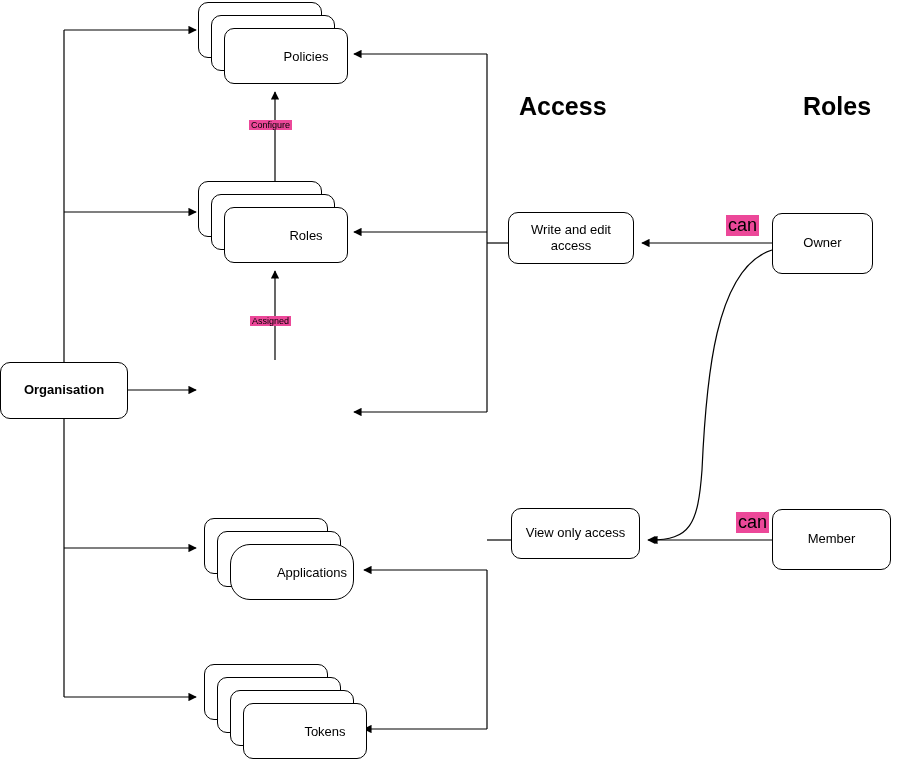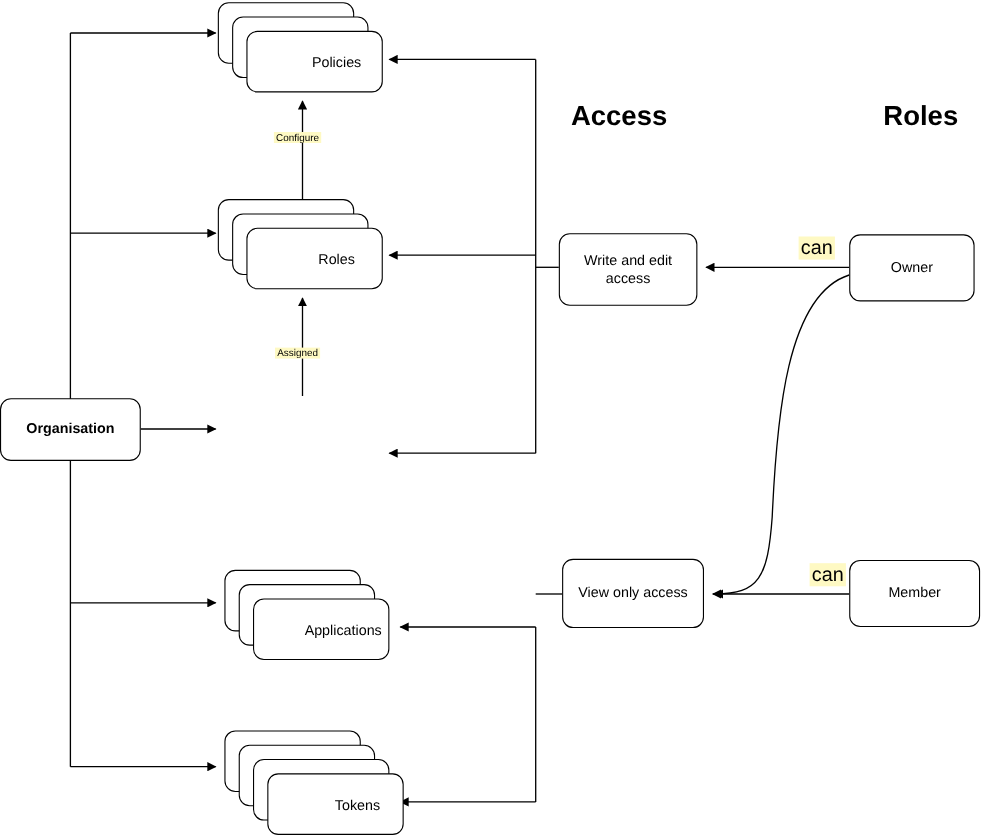--- a/index.html
+++ b/index.html
@@ -75,21 +75,21 @@
     font-size: 25px;
     font-weight: bold;
     color: #000000;
     white-space: nowrap;
     z-index: 5;
   }
 
   
   .edge-label {
     position: absolute;
-    background: #fef9c3;
+    background: #ec4899;
     color: #000000;
     white-space: nowrap;
     z-index: 6;
     padding: 0 2px;
   }
   .edge-label.small { font-size: 9px; }
   .edge-label.med { font-size: 18px; }
 </style>
 </head>
 <body>
@@ -160,43 +160,43 @@
     <div class="layer" style="left:13px; top:13px;"></div>
     <div class="layer top" style="left:26px; top:26px;">
       <span>Roles</span>
     </div>
   </div>
 
 
   <div class="stack" style="left:204px; top:518px; width:152px; height:88px;">
     <div class="layer" style="left:0px;  top:0px;"></div>
     <div class="layer" style="left:13px; top:13px;"></div>
-    <div class="layer top" style="left:26px; top:26px;">
+    <div class="layer top" style="left:26px; top:26px;border-radius:20px;">
       <span>Applications</span>
     </div>
   </div>
 
   <div class="stack" style="left:204px; top:664px; width:165px; height:101px;">
     <div class="layer" style="left:0px;  top:0px;"></div>
     <div class="layer" style="left:13px; top:13px;"></div>
     <div class="layer" style="left:26px; top:26px;"></div>
     <div class="layer top" style="left:39px; top:39px;">
       <span>Tokens</span>
     </div>
   </div>
 
-  <div class="node" style="left:508px; top:212px; width:126px; height:66px;">
+  <div class="node" style="left:508px; top:212px; width:126px; height:52px;">
     <span>Write and edit access</span>
   </div>
 
-  <div class="node" style="left:511px; top:508px; width:129px; height:63px;">
+  <div class="node" style="left:511px; top:508px; width:129px; height:51px;">
     <span>View only access</span>
   </div>
 
-  <div class="node" style="left:772px; top:213px; width:114px; height:61px;">
+  <div class="node" style="left:772px; top:213px; width:101px; height:61px;">
     <span>Owner</span>
   </div>
 
   <div class="node" style="left:772px; top:509px; width:119px; height:61px;">
     <span>Member</span>
   </div>
 
   <div class="edge-label small" style="left:249px; top:120px;">Configure</div>
 
   <div class="edge-label small" style="left:250px; top:316px;">Assigned</div>

